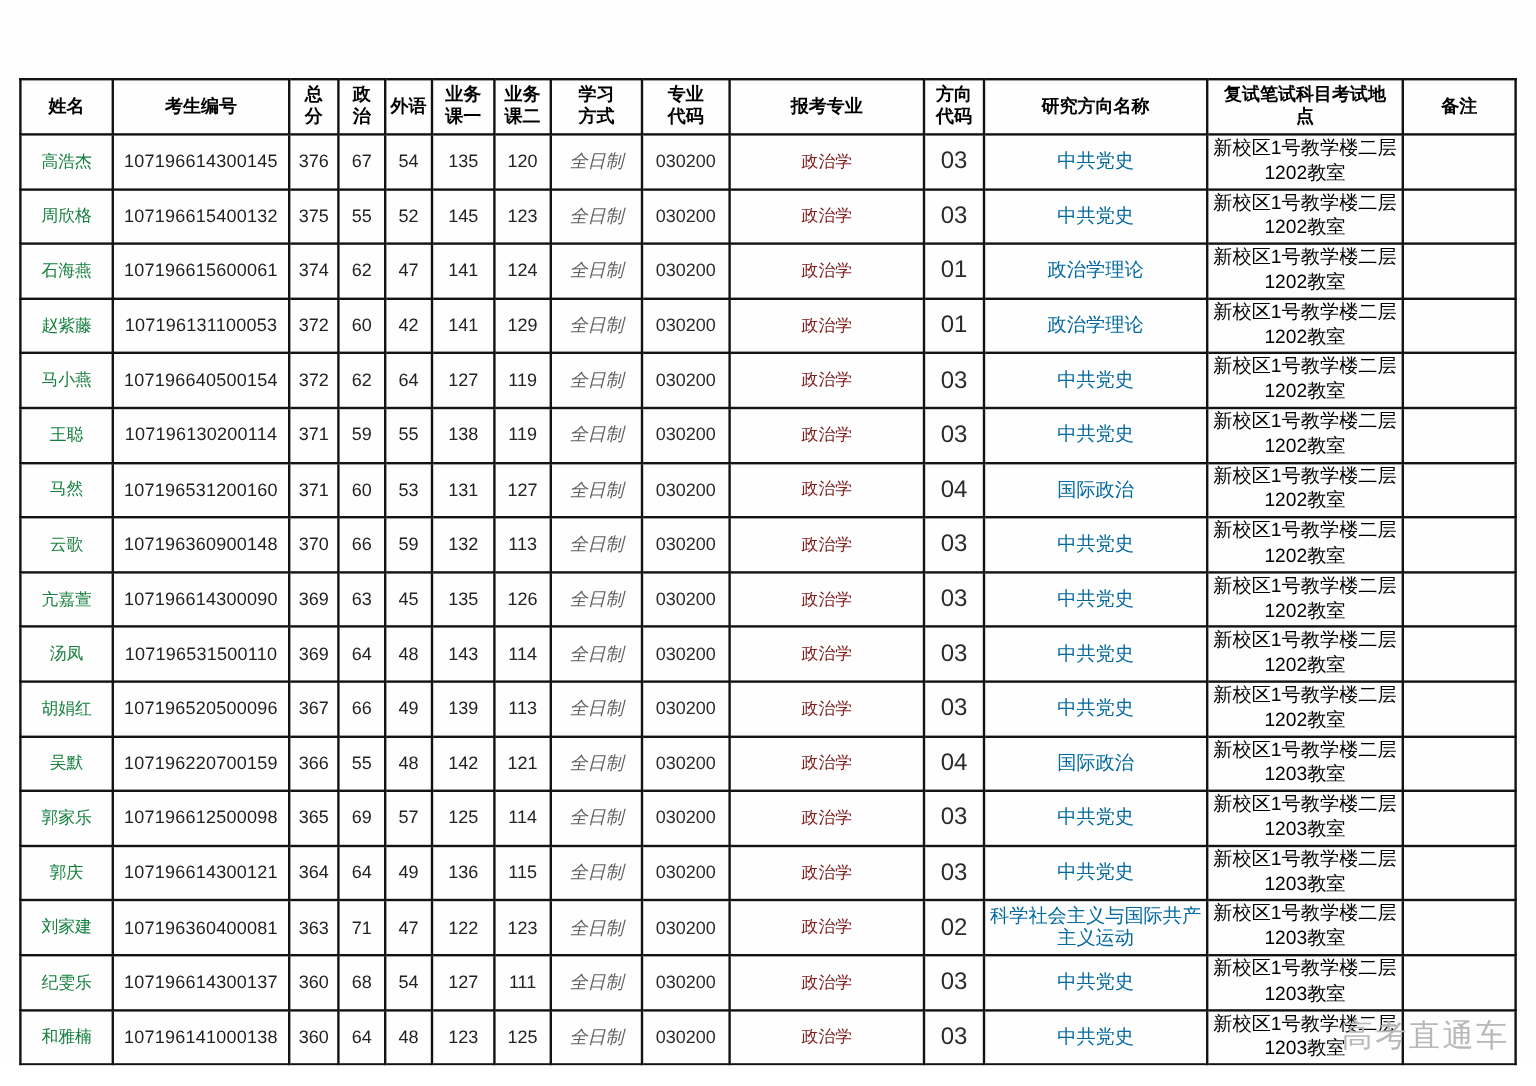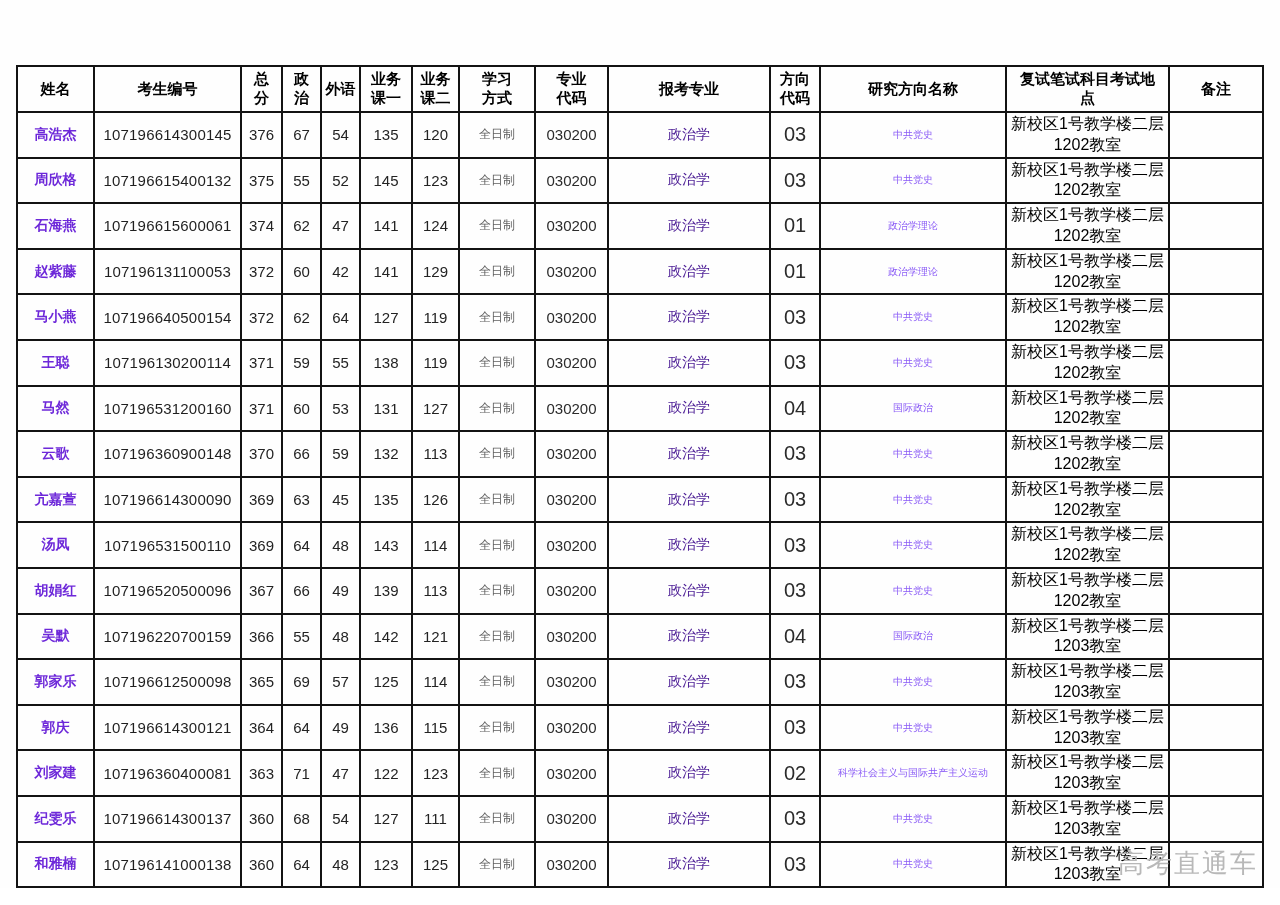--- a/index.html
+++ b/index.html
@@ -28,28 +28,28 @@
   }
   thead tr { height: 46px; }
   tbody tr { height: 35.6px; }
   th {
     font-size: 15px;
     font-weight: bold;
     color: #000000;
     white-space: pre-line;
     line-height: 1.25;
   }
-  .c-name     { font-size: 14px; color: #6d28d9; font-weight: bold; }
+  .c-name     { font-size: 14px; color: #15803d; }
   .c-no       { font-size: 15px; color: #1f1f1f; letter-spacing: 0.2px; }
   .c-num      { font-size: 15px; color: #232323; }
-  .c-mode     { font-size: 12px; color: #5f5f5f; }
+  .c-mode     { font-size: 15px; color: #5f5f5f; font-style: italic; }
   .c-code     { font-size: 15px; color: #2b2b2b; margin-left: 39px; }
-  .c-major    { font-size: 14px; color: #4c1d95; }
+  .c-major    { font-size: 14px; color: #7f1d1d; }
   .c-dircode  { font-size: 20px; color: #2b2b2b; margin-left: 28px; }
-  .c-direction{ font-size: 10px; color: #8b5cf6; line-height: 1.2; }
+  .c-direction{ font-size: 16px; color: #0369a1; line-height: 1.2; }
   .c-location { font-size: 16px; color: #000000; line-height: 1.3; padding: 0; }
   .watermark {
     position: absolute;
     top: 846px;
     right: 22px;
     font-size: 26px;
     color: #b8b8b8;
     letter-spacing: 2px;
   }
 </style>

